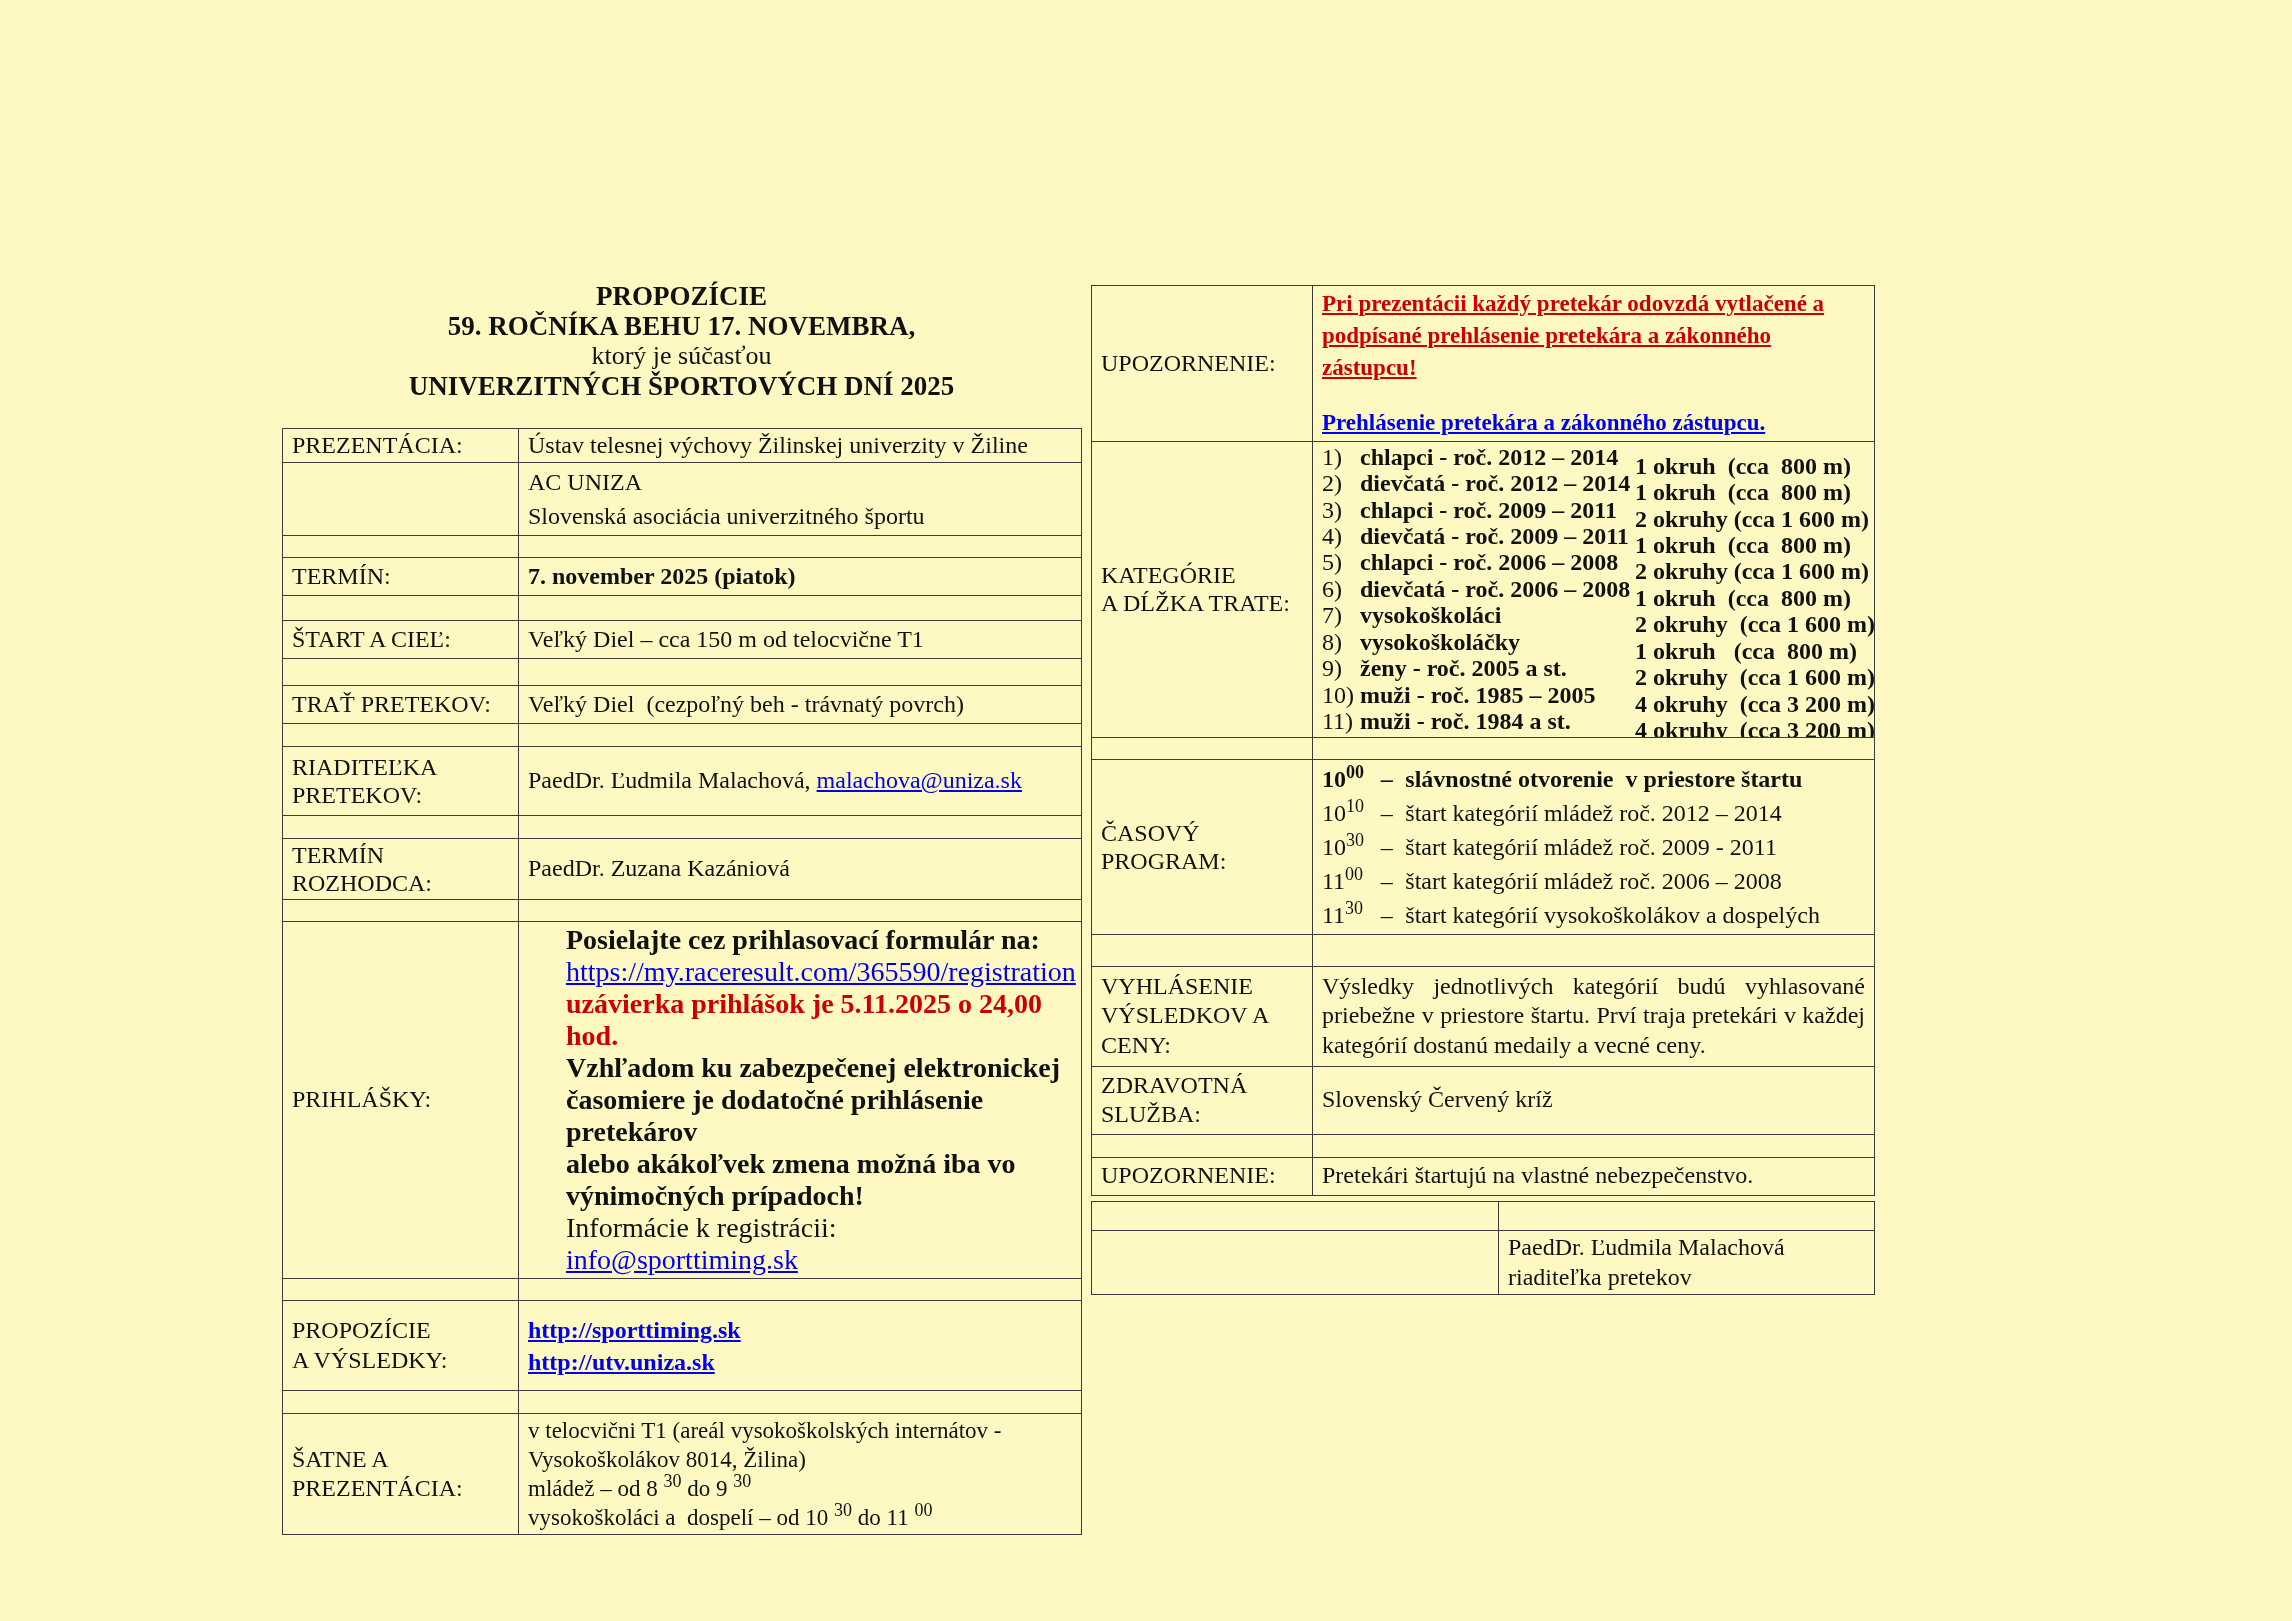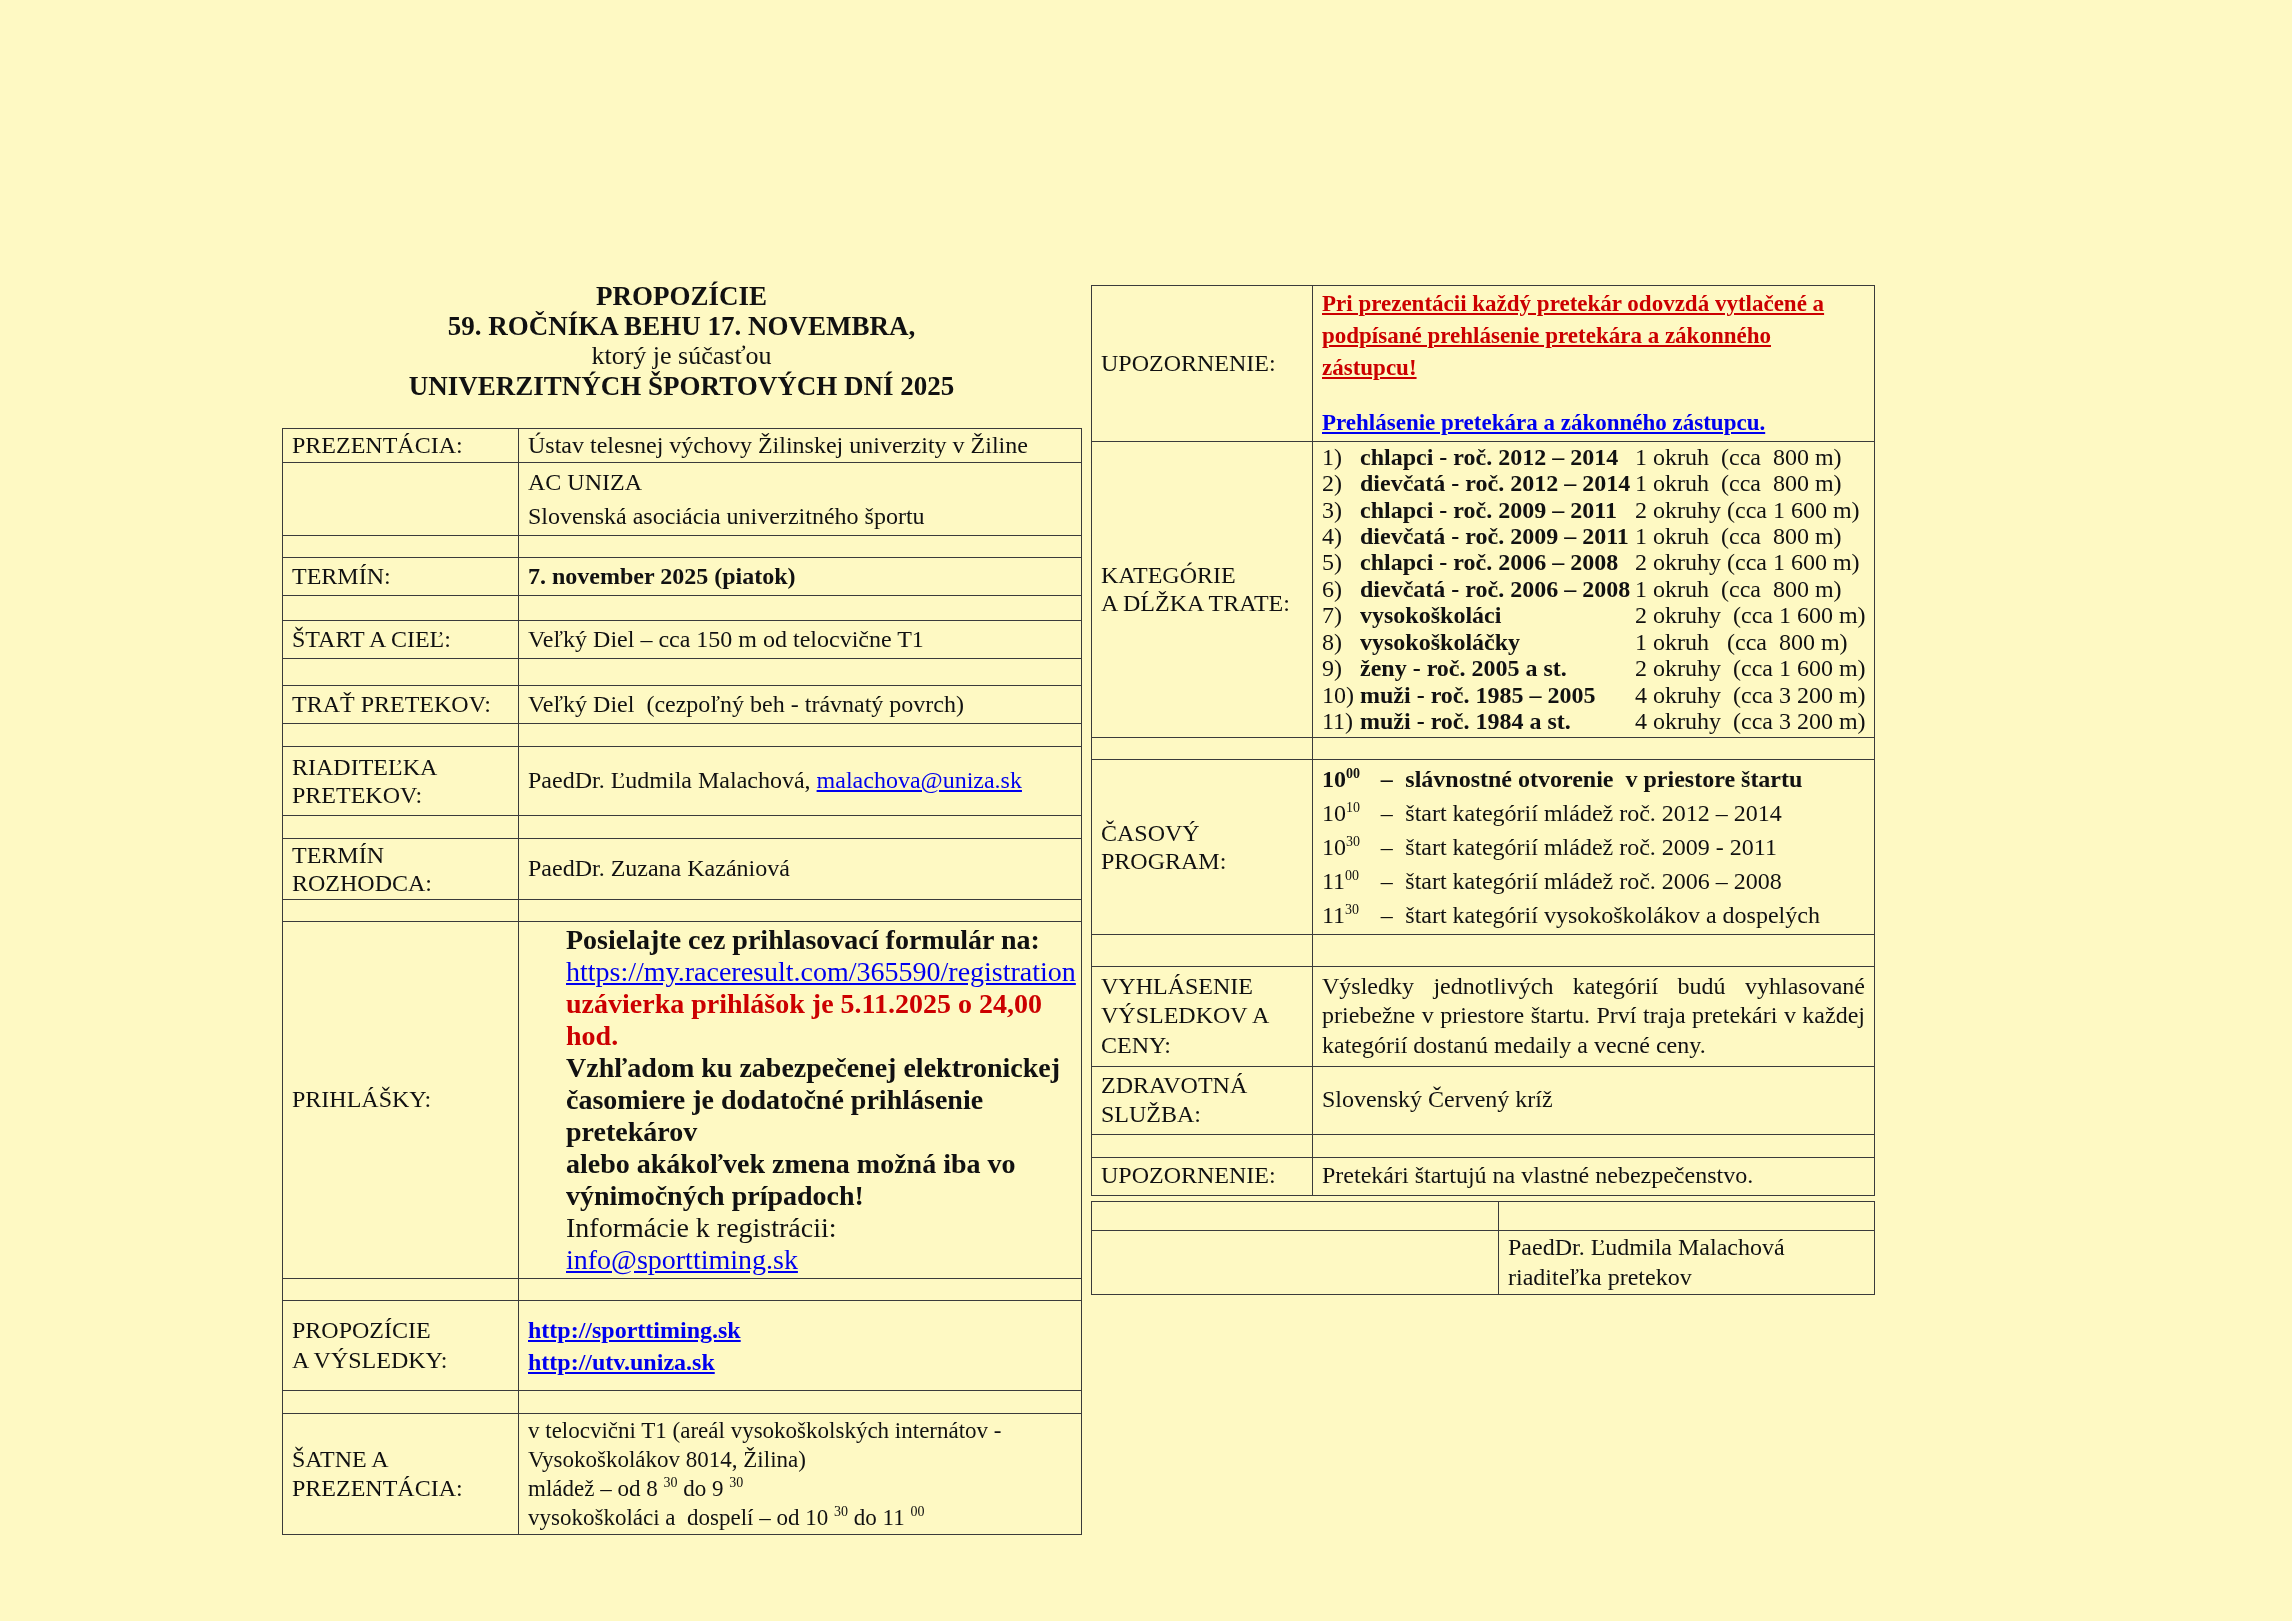--- a/index.html
+++ b/index.html
@@ -17,30 +17,30 @@
   table.doc td{border:1.8px solid #3b3b3b;padding:1.8px 9px;vertical-align:middle;
                font-size:24px;line-height:29.6px;overflow:hidden;}
   td.lab{padding-left:7.2px;padding-right:3.6px;}
   td.top{vertical-align:top;padding-top:3.6px;}
   .sp td{height:18px;}
   .b{font-weight:bold;}
   .pre{white-space:pre-wrap;}
   .link{color:#0000ee;text-decoration:underline;}
   .red-u{color:#cc0000;font-weight:bold;text-decoration:underline;}
   .red-b{color:#cc0000;font-weight:bold;}
-  sup{font-size:14px;line-height:0;vertical-align:super;}
+  sup{font-size:18px;line-height:0;vertical-align:super;}
   
   .upo1-line{font-size:23px;line-height:32px;}
   .upo1-gap{height:23px;}
   
   .cat-wrap{font-size:23px;}
   .cat-line{position:relative;line-height:26.4px;white-space:pre;}
   .cat-num{display:inline-block;width:38px;}
   .cat-name{font-weight:bold;}
-  .cat-laps{position:absolute;left:313px;top:0;white-space:pre;}
+  .cat-laps{position:absolute;left:313px;top:9px;white-space:pre;font-weight:bold;}
   
   .tp-wrap{font-size:23px;}
   .tp-line{line-height:34px;white-space:pre;}
   .tp-time{display:inline-block;min-width:57px;}
   .tp-sep{margin:0 12.5px 0 1.8px;}
   
   .ph-line{font-size:28px;line-height:32px;margin-left:38px;}
   
   .sa-line{font-size:23px;line-height:29px;}
   

